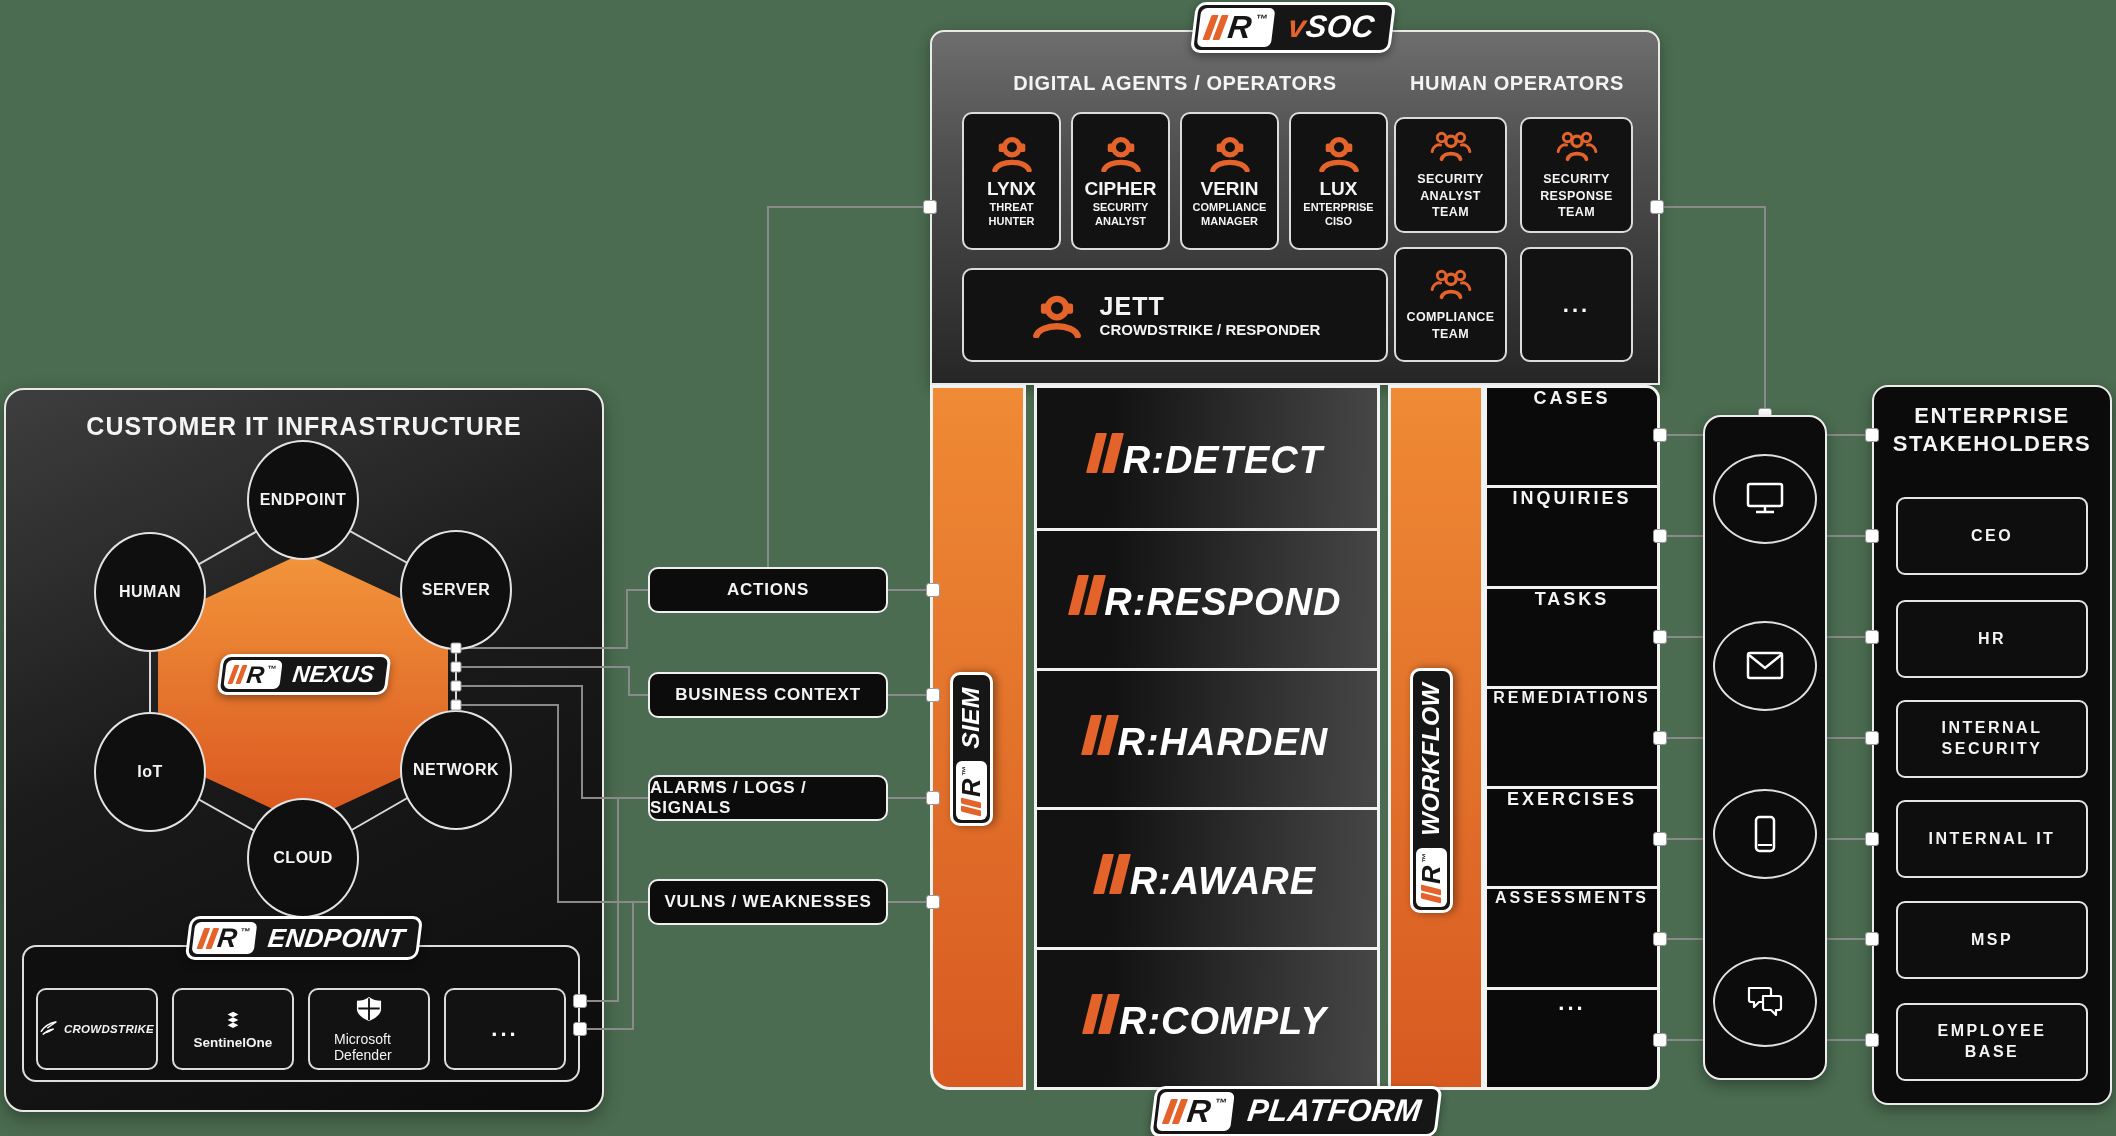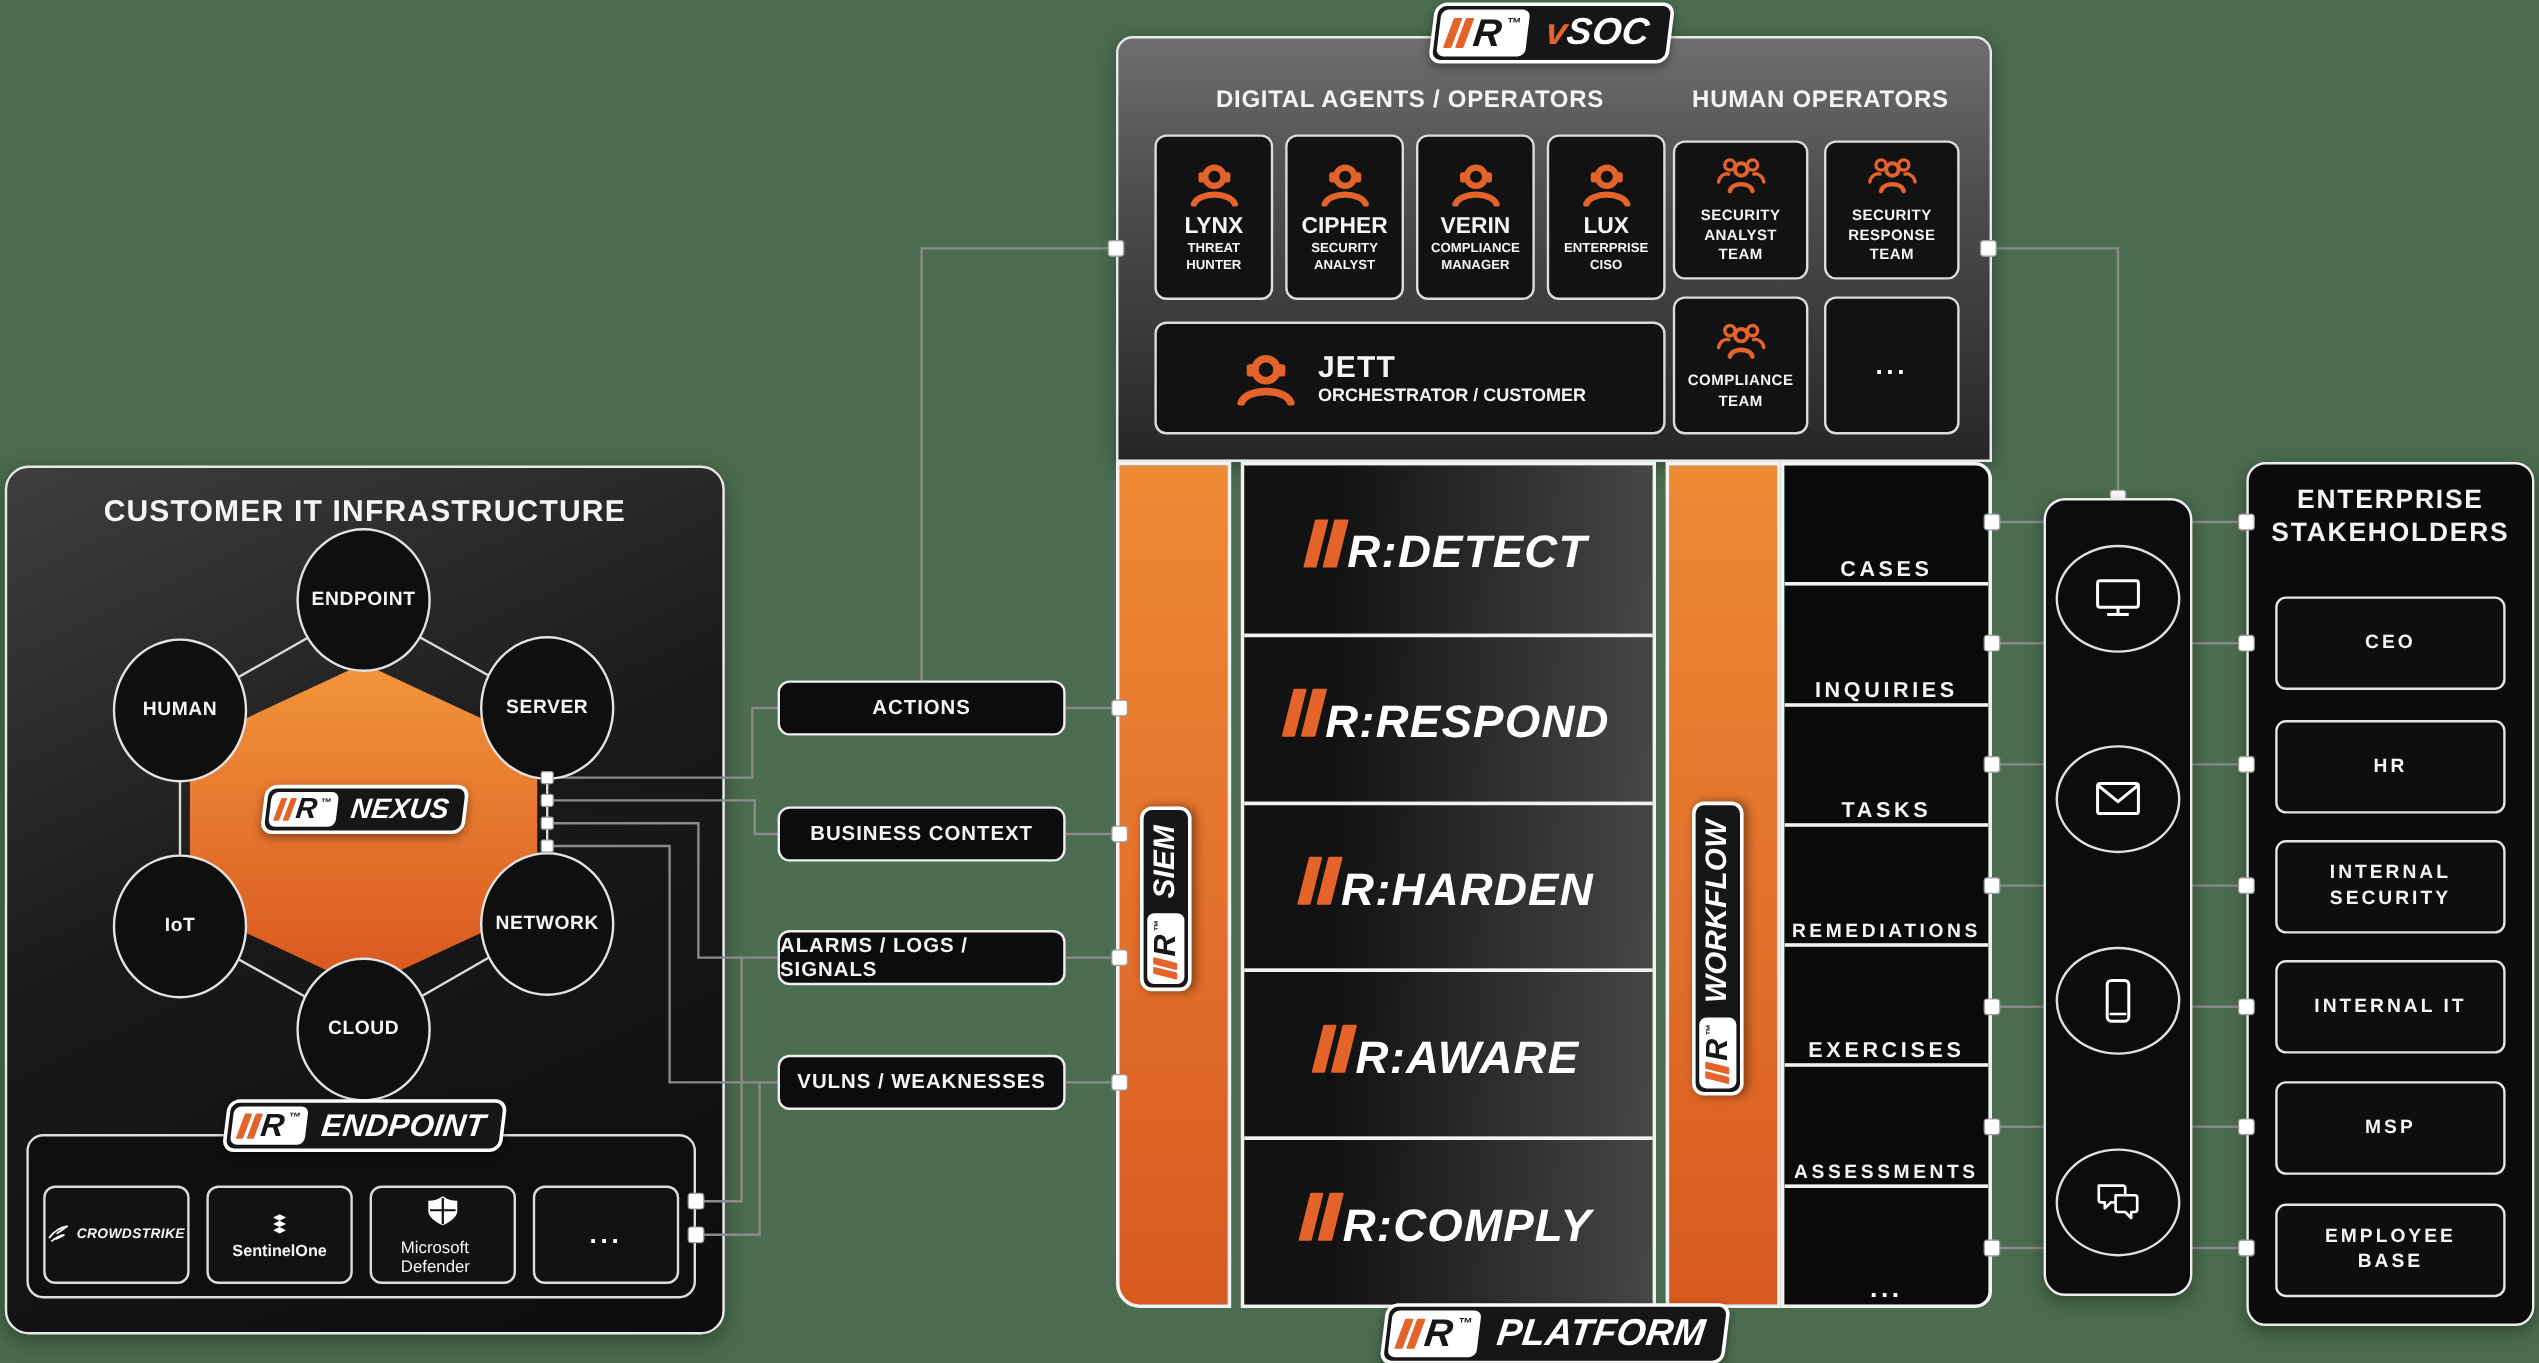--- a/index.html
+++ b/index.html
@@ -47,21 +47,21 @@
   .node.sm{width:11px;height:11px;border-radius:2px;}
 
   
   .orail{position:absolute;top:385px;width:96px;height:705px;border:3px solid #F2F2F2;
          background:linear-gradient(180deg,#EF8A35,#D75A21);z-index:5;}
   .modcell{height:141px;display:flex;align-items:center;justify-content:center;gap:10px;
            background:linear-gradient(92deg,#121212 22%,#474747 100%);}
   .modcell+.modcell{border-top:3px solid #F2F2F2;}
   .modtext{font-weight:800;font-style:italic;font-size:38px;letter-spacing:1px;color:#FFF;}
   .modtext .bars{margin-right:4px}
-  .outcell{flex:1;display:flex;align-items:flex-end;justify-content:center;background:#0A0A0A;
+  .outcell{flex:1;display:flex;align-items:flex-start;justify-content:center;background:#0A0A0A;
            font-weight:700;font-size:18px;letter-spacing:3px;}
   .outcell+.outcell{border-top:3px solid #F2F2F2;}
 
   
   .stakebox{position:absolute;left:1896px;width:192px;height:78px;background:#0E0E0E;
             border:2px solid #E5E5E5;border-radius:9px;display:flex;align-items:center;
             justify-content:center;text-align:center;font-weight:700;font-size:16px;
             letter-spacing:2.5px;line-height:1.3;z-index:7;}
 
   
@@ -263,21 +263,21 @@
 
   <div class="card" style="left:962px;top:268px;width:426px;height:94px;z-index:7;flex-direction:row;gap:16px">
     <svg width="54" height="46" viewBox="0 0 46 40">
         <circle cx="23" cy="14" r="8" fill="none" stroke="#E4632A" stroke-width="5.5"></circle>
         <rect x="9" y="10" width="6" height="9" rx="2" fill="#E4632A"></rect>
         <rect x="31" y="10" width="6" height="9" rx="2" fill="#E4632A"></rect>
         <path d="M5 38 C9 27 37 27 41 38" stroke="#E4632A" stroke-width="5.5" fill="none" stroke-linecap="round"></path>
       </svg>
     <div style="text-align:left">
       <div style="font-weight:700;font-size:25px;letter-spacing:1px">JETT</div>
-      <div style="font-weight:700;font-size:15px">ORCHESTRATOR / CUSTOMER</div>
+      <div style="font-weight:700;font-size:15px">CROWDSTRIKE / RESPONDER</div>
     </div>
   </div>
 
   <div class="card" style="left:1394px;top:117px;width:113px;height:116px;z-index:7">
     <svg width="42" height="34" viewBox="0 0 44 36">
         <circle cx="12" cy="9" r="4.5" fill="none" stroke="#E4632A" stroke-width="3"></circle>
         <circle cx="32" cy="9" r="4.5" fill="none" stroke="#E4632A" stroke-width="3"></circle>
         <circle cx="22" cy="13" r="5.5" fill="none" stroke="#E4632A" stroke-width="3.5"></circle>
         <path d="M12 32 C14 24 30 24 32 32" stroke="#E4632A" stroke-width="4" fill="none" stroke-linecap="round"></path>
         <path d="M2 24 C3 18 8 16 11 17" stroke="#E4632A" stroke-width="3" fill="none" stroke-linecap="round"></path>

